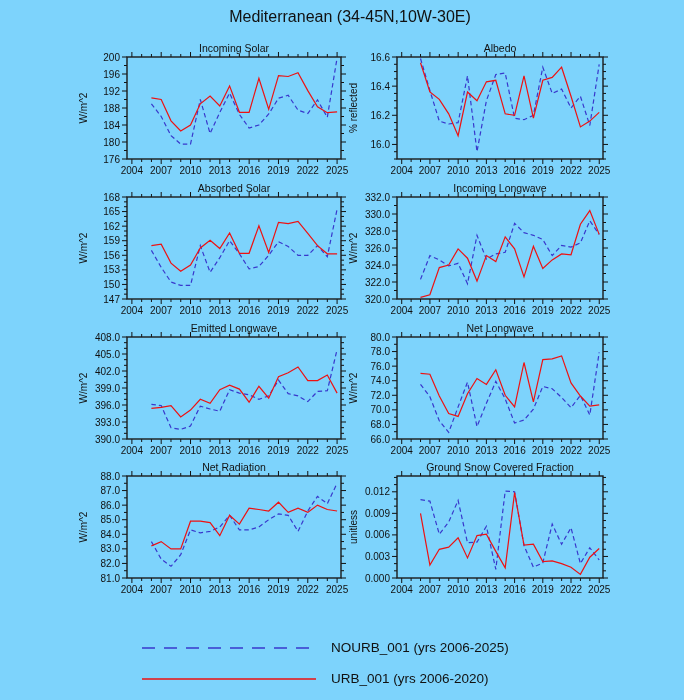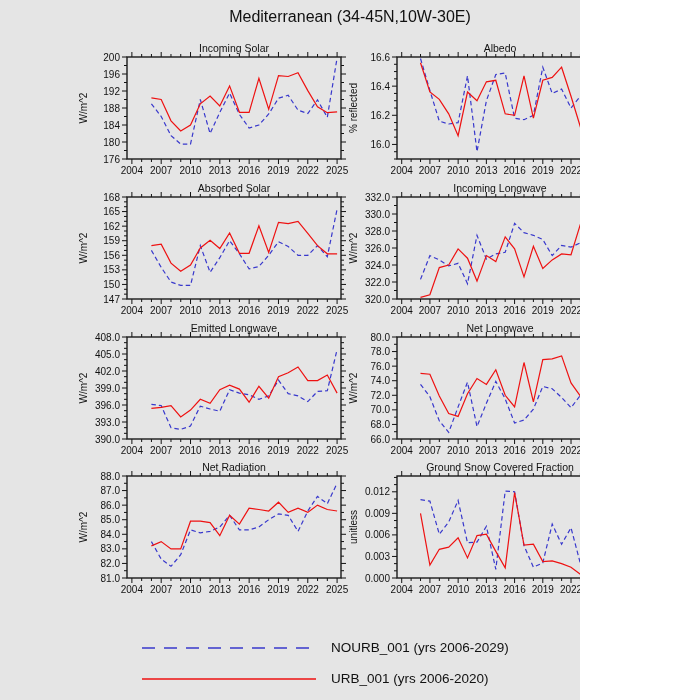--- a/index.html
+++ b/index.html
@@ -1,16 +1,16 @@
 <!DOCTYPE html>
 <html><head>
 <meta charset="utf-8">
 <style>
   html,body{margin:0;padding:0;background:#fff;}
-  #canvas{position:relative;width:580px;height:700px;background:#e5e5e5;overflow:hidden;
+  #canvas{position:relative;width:684px;height:700px;background:#7dd3fc;overflow:hidden;
           font-family:"Liberation Sans",sans-serif;color:#000;}
   #figure-title{position:absolute;top:8px;left:0;width:700px;text-align:center;
                 font-size:16px;color:#111;}
   svg.plot{position:absolute;overflow:visible;}
   #legend{position:absolute;left:140px;top:632px;}
   .legend-row{display:flex;align-items:center;height:31px;}
   .legend-swatch{width:178px;height:10px;margin-right:13px;}
   .legend-label{font-size:13.5px;color:#111;white-space:nowrap;}
 </style>
 </head>
@@ -798,21 +798,21 @@
       <rect x="67" y="12" width="206" height="102" fill="none" stroke="#1a1a1a" stroke-width="1.4"></rect>
       <polyline points="90.5,35.7 99.9,37.1 109.3,70.2 118.7,58.0 128.1,36.4 137.5,78.8 147.0,78.1 156.4,62.3 165.8,105.4 175.2,27.1 184.6,27.8 194.0,81.7 203.4,103.2 212.8,98.9 222.2,60.1 231.6,80.2 241.0,63.7 250.4,99.6 259.8,83.8 269.2,96.0" fill="none" stroke="#3838cc" stroke-width="1.2" stroke-dasharray="4.5 3"></polyline>
       <polyline points="90.5,49.4 99.9,101.1 109.3,85.3 118.7,83.1 128.1,73.8 137.5,93.9 147.0,71.6 156.4,70.2 165.8,87.4 175.2,103.9 184.6,28.5 194.0,81.0 203.4,80.2 212.8,97.5 222.2,96.8 231.6,99.6 241.0,103.2 250.4,110.4 259.8,93.2 269.2,84.5" fill="none" stroke="#ee1111" stroke-width="1.2"></polyline>
     </svg>
 
   <div id="legend">
     <div class="legend-row">
       <svg class="legend-swatch" width="178" height="10">
         <line id="sw0" x1="2" y1="5" x2="176" y2="5" stroke-width="1.4" stroke-dasharray="13 9" stroke="#3838cc"></line>
       </svg>
-      <span class="legend-label">NOURB_001 (yrs 2006-2029)</span>
+      <span class="legend-label">NOURB_001 (yrs 2006-2025)</span>
     </div>
     <div class="legend-row">
       <svg class="legend-swatch" width="178" height="10">
         <line id="sw1" x1="2" y1="5" x2="176" y2="5" stroke-width="1.4" stroke="#ee1111"></line>
       </svg>
       <span class="legend-label">URB_001 (yrs 2006-2020)</span>
     </div>
   </div>
 </div>
 

